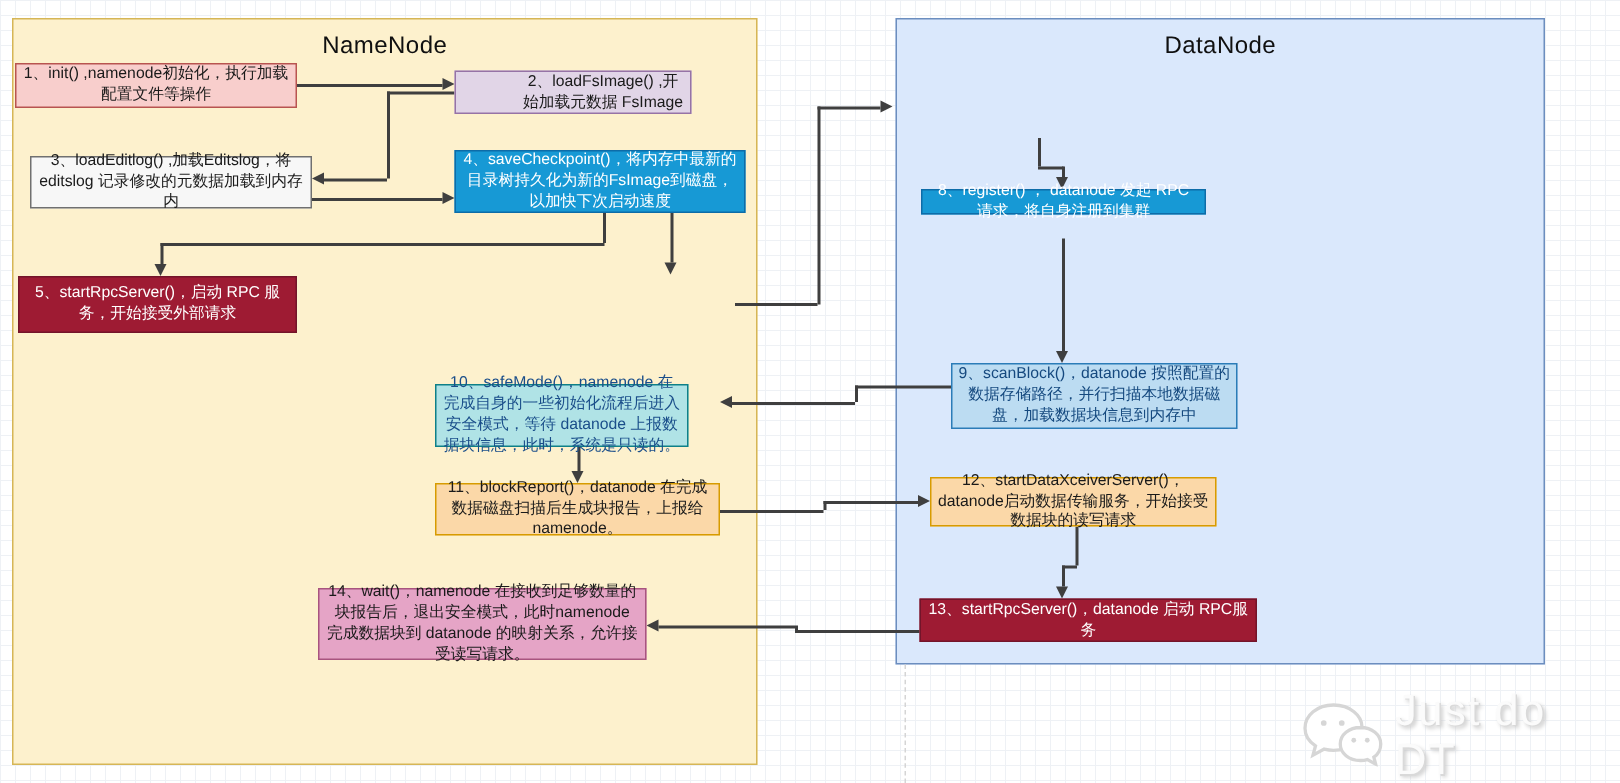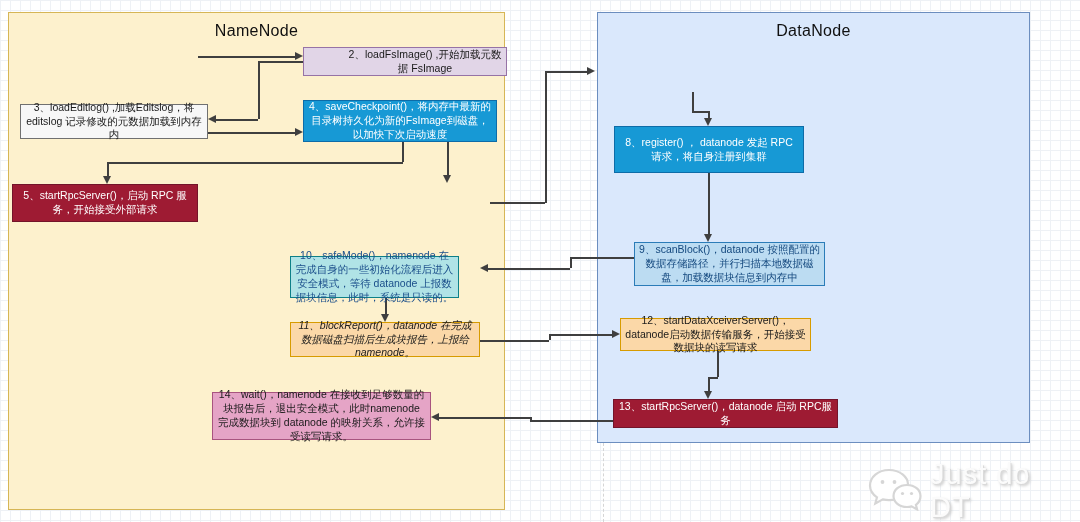--- a/index.html
+++ b/index.html
@@ -16,30 +16,30 @@
   .container{position:absolute;border:1px solid;box-sizing:border-box;}
   .c-nn{left:8px;top:12px;width:497px;height:498px;}
   .c-dn{left:597px;top:12px;width:433px;height:431px;}
   .ctitle{text-align:center;font-size:16px;color:#101010;padding-top:9px;letter-spacing:.3px;}
   .node{
     position:absolute;border:1px solid;box-sizing:border-box;
     display:flex;align-items:center;justify-content:center;text-align:center;
     font-size:10.5px;line-height:1.32;padding:1px 4px;
   }
   .n1{left:10px;top:42px;width:188px;height:30px;}
-  .n2{left:303px;top:47px;width:204px;height:29px;padding-left:44px;}
+  .n2{left:303px;top:47px;width:158px;height:29px;padding-left:44px;}
   .n3{left:20px;top:104px;width:188px;height:35px;}
   .n4{left:303px;top:100px;width:194px;height:42px;}
   .n5{left:12px;top:184px;width:186px;height:38px;}
   .n6{left:300px;top:183px;width:190px;height:43px;}
   .n7{left:595px;top:62px;width:192px;height:30px;}
-  .n8{left:614px;top:126px;width:190px;height:47px;}
+  .n8{left:614px;top:126px;width:190px;height:17px;}
   .n9{left:634px;top:242px;width:191px;height:44px;}
   .n10{left:290px;top:256px;width:169px;height:42px;}
-  .n11{left:290px;top:322px;width:190px;height:35px;font-style:italic;}
+  .n11{left:290px;top:322px;width:190px;height:35px;}
   .n12{left:620px;top:318px;width:191px;height:33px;}
   .n13{left:613px;top:399px;width:225px;height:29px;}
   .n14{left:212px;top:392px;width:219px;height:48px;}
   .seg{position:absolute;background:#3f3f3f;}
   .h{height:1.5px;} .v{width:1.5px;}
   .arr{position:absolute;width:0;height:0;}
   .ar{border-top:4px solid transparent;border-bottom:4px solid transparent;border-left:8px solid #3f3f3f;}
   .al{border-top:4px solid transparent;border-bottom:4px solid transparent;border-right:8px solid #3f3f3f;}
   .ad{border-left:4px solid transparent;border-right:4px solid transparent;border-top:8px solid #3f3f3f;}
   .pageline{position:absolute;left:603px;top:443px;height:79px;width:0;border-left:1px dashed #d5d5d5;}
@@ -107,20 +107,21 @@
   <div class="seg v" style="left:717px;top:351px;height:26px;"></div>
   <div class="seg h" style="left:708px;top:377px;width:10px;"></div>
   <div class="seg v" style="left:708px;top:377px;height:14px;"></div>
   <div class="arr ad" style="left:704px;top:391px;"></div>
 
   <div class="seg h" style="left:530px;top:420px;width:83px;"></div>
   <div class="seg v" style="left:530px;top:417px;height:3px;"></div>
   <div class="seg h" style="left:439px;top:417px;width:91px;"></div>
   <div class="arr al" style="left:431px;top:413px;"></div>
 
+  <div class="node n1" style="background: rgb(248, 206, 204); border-color: rgb(184, 84, 80); color: rgb(26, 26, 26);">1、init() ,namenode初始化，执行加载配置文件等操作</div>
   <div class="node n2" style="background: rgb(225, 213, 231); border-color: rgb(150, 115, 166); color: rgb(26, 26, 26);">2、loadFsImage() ,开始加载元数据 FsImage</div>
   <div class="node n3" style="background: rgb(247, 247, 247); border-color: rgb(112, 112, 112); color: rgb(26, 26, 26);">3、loadEditlog() ,加载Editslog，将 editslog 记录修改的元数据加载到内存内</div>
   <div class="node n4" style="background: rgb(23, 153, 213); border-color: rgb(13, 108, 168); color: rgb(255, 255, 255);">4、saveCheckpoint()，将内存中最新的目录树持久化为新的FsImage到磁盘，以加快下次启动速度</div>
   <div class="node n5" style="background: rgb(158, 27, 51); border-color: rgb(115, 20, 42); color: rgb(255, 255, 255);">5、startRpcServer()，启动 RPC 服务，开始接受外部请求</div>
   <div class="node n8" style="background: rgb(23, 153, 213); border-color: rgb(13, 108, 168); color: rgb(255, 255, 255);">8、register() ， datanode 发起 RPC 请求，将自身注册到集群</div>
   <div class="node n9" style="background: rgb(188, 220, 242); border-color: rgb(43, 124, 184); color: rgb(21, 73, 127);">9、scanBlock()，datanode 按照配置的数据存储路径，并行扫描本地数据磁盘，加载数据块信息到内存中</div>
   <div class="node n10" style="background: rgb(176, 227, 230); border-color: rgb(14, 128, 136); color: rgb(26, 78, 138);">10、safeMode()，namenode 在完成自身的一些初始化流程后进入安全模式，等待 datanode 上报数据块信息，此时，系统是只读的。</div>
   <div class="node n11" style="background: rgb(251, 216, 168); border-color: rgb(215, 155, 0); color: rgb(26, 26, 26);">11、blockReport()，datanode 在完成数据磁盘扫描后生成块报告，上报给 namenode。</div>
   <div class="node n12" style="background: rgb(251, 216, 168); border-color: rgb(215, 155, 0); color: rgb(26, 26, 26);">12、startDataXceiverServer()，datanode启动数据传输服务，开始接受数据块的读写请求</div>
   <div class="node n13" style="background: rgb(158, 27, 51); border-color: rgb(115, 20, 42); color: rgb(255, 255, 255);">13、startRpcServer()，datanode 启动 RPC服务</div>

